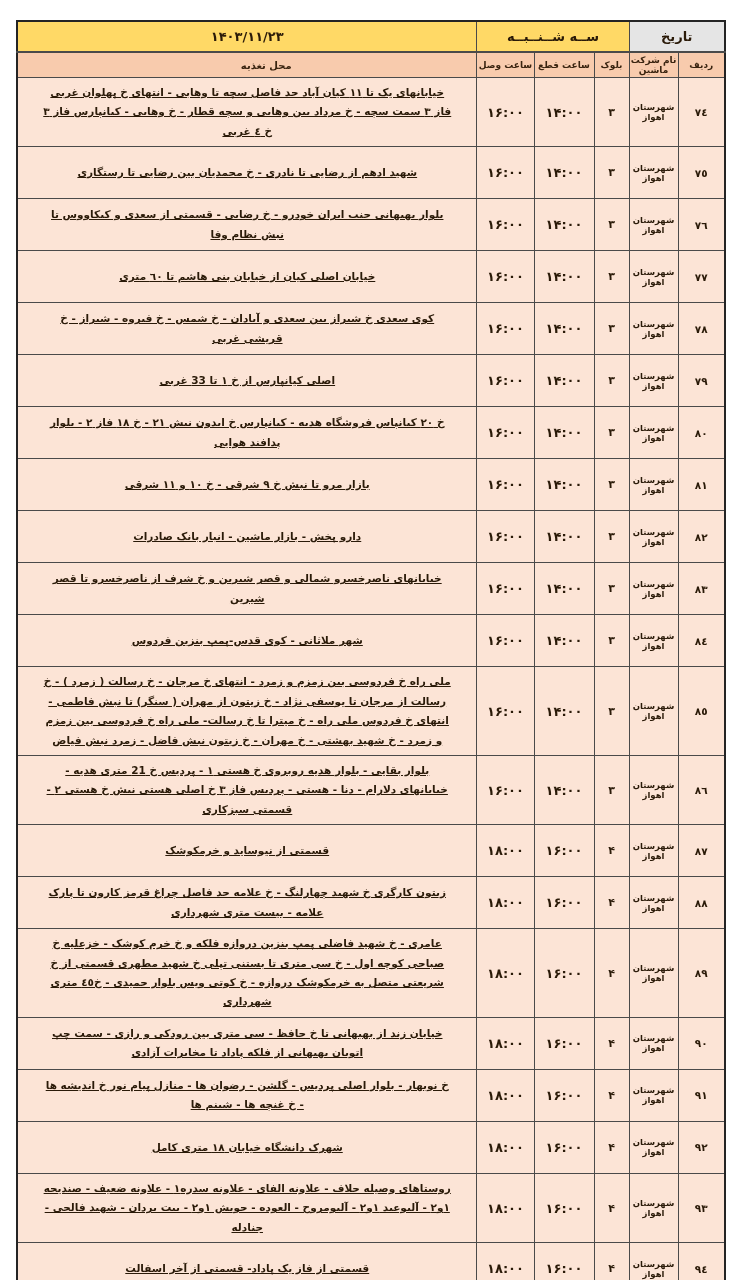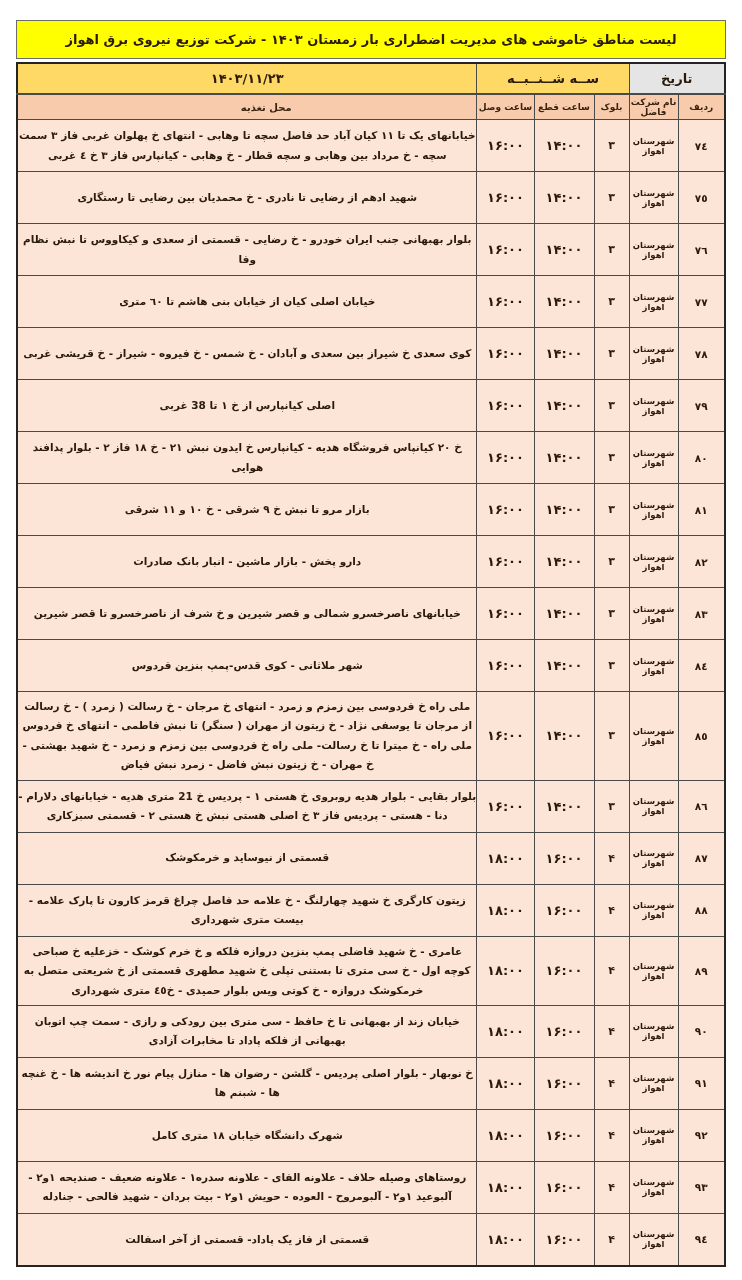--- a/index.html
+++ b/index.html
@@ -58,49 +58,49 @@
     background:#FCE4D6;
     height:41px;
     font-size:10.5px;
   }
   tr.data-row td.cell-company{font-size:8.5px;}
   tr.data-row td.cell-block{font-size:11px;}
   tr.data-row td.cell-time{font-size:13px;}
   tr.data-row td.cell-location{
     font-size:10.5px;
     line-height:1.85;
-    padding:5px 0;
+    padding:5px 24px;
+    text-decoration:underline;
   }
 </style>
 </head>
 <body>
 
 <div class="page">
 
-  <div class="banner">لیست مناطق خاموشی های مدیریت اضطراری بار زمستان ۱۴۰۳ - شرکت توزیع نیروی برق اهواز</div>
 
   <table class="schedule">
     <colgroup>
       <col class="c-row">
         <col class="c-company">
         <col class="c-block">
       <col class="c-cut">
         <col class="c-reconnect">
         <col class="c-location">
     </colgroup>
 
     <tbody>
       <tr class="date-row">
         <td class="cell-green" colspan="2">تاریخ</td>
         <td class="cell-gold day-cell" colspan="3">ســه شــنــبــه</td>
         <td class="cell-gold date-cell">۱۴۰۳/۱۱/۲۳</td>
       </tr>
       <tr class="colhead-row">
         <td>ردیف</td>
-        <td>نام شرکت فاضل</td>
+        <td>نام شرکت ماشین</td>
         <td>بلوک</td>
         <td>ساعت قطع</td>
         <td>ساعت وصل</td>
         <td class="loc-head">محل تغذیه</td>
       </tr>
     </tbody>
 
     <tbody>
         <tr class="data-row">
       <td class="cell-rowno">٧٤</td>
@@ -141,21 +141,21 @@
       <td class="cell-time">۱۴:۰۰</td>
       <td class="cell-time">۱۶:۰۰</td>
       <td class="cell-location">کوی سعدی خ شیراز بین سعدی و آبادان - خ شمس - خ فیروه - شیراز - خ قریشی غربی</td>
     </tr>
         <tr class="data-row">
       <td class="cell-rowno">٧٩</td>
       <td class="cell-company">شهرستان اهواز</td>
       <td class="cell-block">۳</td>
       <td class="cell-time">۱۴:۰۰</td>
       <td class="cell-time">۱۶:۰۰</td>
-      <td class="cell-location">اصلی کیانپارس از خ ۱ تا 38 غربی</td>
+      <td class="cell-location">اصلی کیانپارس از خ ۱ تا 33 غربی</td>
     </tr>
         <tr class="data-row">
       <td class="cell-rowno">٨٠</td>
       <td class="cell-company">شهرستان اهواز</td>
       <td class="cell-block">۳</td>
       <td class="cell-time">۱۴:۰۰</td>
       <td class="cell-time">۱۶:۰۰</td>
       <td class="cell-location">خ ۲۰ کیانپاس فروشگاه هدیه - کیانپارس خ ایدون نبش ۲۱ - خ ۱۸ فاز ۲ - بلوار پدافند هوایی</td>
     </tr>
         <tr class="data-row">

